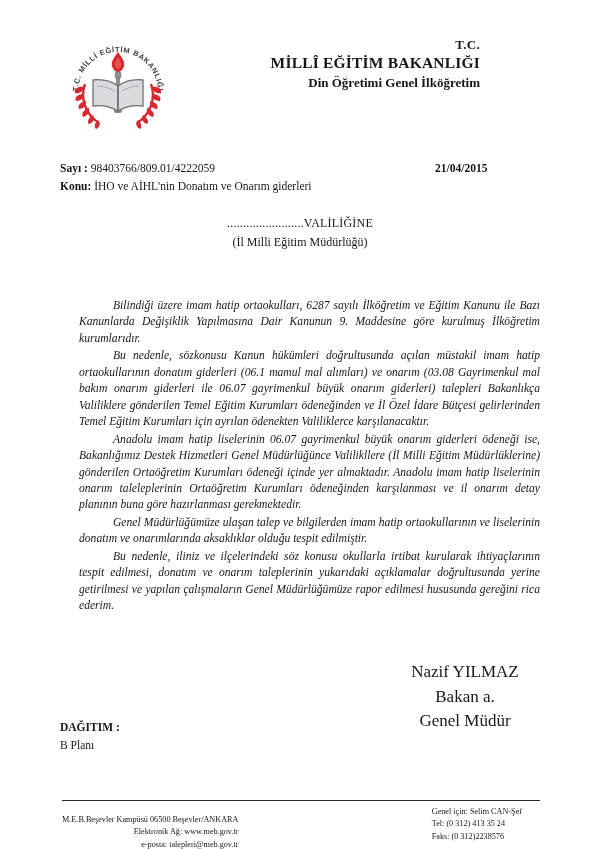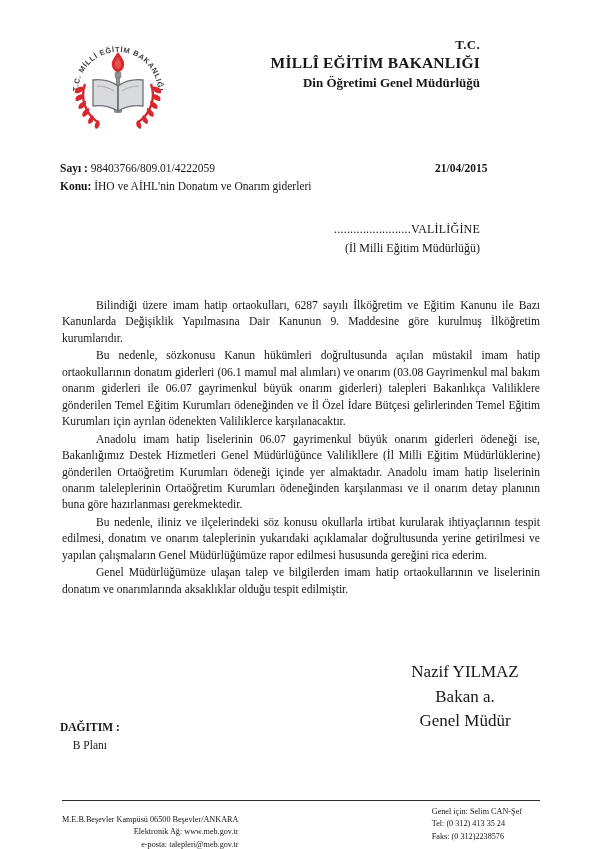--- a/index.html
+++ b/index.html
@@ -82,64 +82,64 @@
     position: absolute;
     left: 375px;
     top: 0;
     font-weight: bold;
   }
 
   
   .addressee {
     position: absolute;
     left: 120px;
-    top: 220px;
+    top: 214px;
     width: 360px;
-    text-align: right;
+    text-align: center;
     font-size: 12px;
     line-height: 1.6;
   }
   .addressee .line1 { letter-spacing: 0.2px; }
   .addressee .line2 { }
 
   
   .body {
     position: absolute;
     left: 62px;
     top: 298px;
     width: 478px;
     font-size: 11.6px;
     line-height: 1.42;
     text-align: justify;
     text-justify: inter-word;
   }
   .body p {
-    margin: 0 0 1px 0;
+    margin: 0 0 1px 17px;
     text-indent: 34px;
+    font-style: italic;
   }
 
   
   .signature {
     position: absolute;
     left: 380px;
     top: 660px;
     width: 170px;
     text-align: center;
     font-size: 17px;
     line-height: 1.45;
   }
 
   
   .distribution {
     position: absolute;
     left: 60px;
     top: 718px;
     font-size: 11.5px;
     line-height: 1.6;
-    text-align: center;
   }
   .dist-title { font-weight: bold; }
   .dist-item { font-weight: normal; }
 
   
   .footer-rule {
     position: absolute;
     left: 62px;
     top: 800px;
     width: 478px;
@@ -227,21 +227,21 @@
           <path d="M56,56 L56,81" stroke="#6f7175" stroke-width="1.3" fill="none"></path>
           <path d="M35,56 C41,56 48,58 52,61" stroke="#9b9da2" stroke-width="0.8" fill="none"></path>
           <path d="M77,56 C71,56 64,58 60,61" stroke="#9b9da2" stroke-width="0.8" fill="none"></path>
         </g>
       </svg>
     </div>
 
     <div class="headtitles">
       <div class="head-tc">T.C.</div>
       <div class="head-ministry">MİLLÎ EĞİTİM BAKANLIĞI</div>
-      <div class="head-dept">Din Öğretimi Genel Müdürlüğü</div>
+      <div class="head-dept">Din Öğretimi Genel İlköğretim</div>
     </div>
   </div>
 
   <div class="refblock">
     <div class="ref-row">
       <span class="ref-label">Sayı</span>
       <span class="ref-label">:</span>
       <span class="ref-value">98403766/809.01/4222059</span>
       <span class="ref-date">21/04/2015</span>
     </div>
@@ -253,22 +253,22 @@
 
   <div class="addressee">
     <div class="line1">........................VALİLİĞİNE</div>
     <div class="line2">(İl Milli Eğitim Müdürlüğü)</div>
   </div>
 
   <div class="body">
     <p>Bilindiği üzere imam hatip ortaokulları, 6287 sayılı İlköğretim ve Eğitim Kanunu ile Bazı Kanunlarda Değişiklik Yapılmasına Dair Kanunun 9. Maddesine göre kurulmuş İlköğretim kurumlarıdır.</p>
     <p>Bu nedenle, sözkonusu Kanun hükümleri doğrultusunda açılan müstakil imam hatip ortaokullarının  donatım giderleri (06.1 mamul mal alımları) ve onarım (03.08 Gayrimenkul mal bakım onarım giderleri ile 06.07 gayrimenkul büyük onarım giderleri) talepleri Bakanlıkça Valiliklere gönderilen Temel Eğitim Kurumları ödeneğinden ve İl Özel İdare Bütçesi gelirlerinden Temel Eğitim Kurumları için ayrılan ödenekten Valiliklerce karşılanacaktır.</p>
     <p>Anadolu imam hatip liselerinin 06.07 gayrimenkul büyük onarım giderleri ödeneği ise, Bakanlığımız Destek Hizmetleri Genel Müdürlüğünce Valilikllere (İl Milli Eğitim Müdürlüklerine) gönderilen Ortaöğretim Kurumları ödeneği içinde yer almaktadır. Anadolu imam hatip liselerinin onarım taleleplerinin Ortaöğretim Kurumları ödeneğinden karşılanması ve il onarım detay planının buna göre hazırlanması gerekmektedir.</p>
+    <p>Genel Müdürlüğümüze ulaşan talep ve bilgilerden imam hatip ortaokullarının ve liselerinin donatım ve onarımlarında aksaklıklar olduğu tespit edilmiştir.</p>
     <p>Bu nedenle, iliniz ve ilçelerindeki söz konusu okullarla irtibat kurularak ihtiyaçlarının tespit edilmesi, donatım ve onarım taleplerinin yukarıdaki açıklamalar doğrultusunda yerine getirilmesi ve yapılan çalışmaların Genel Müdürlüğümüze rapor edilmesi hususunda gereğini rica  ederim.</p>
-    <p>Genel Müdürlüğümüze ulaşan talep ve bilgilerden imam hatip ortaokullarının ve liselerinin donatım ve onarımlarında aksaklıklar olduğu tespit edilmiştir.</p>
   </div>
 
   <div class="signature">
     <div>Nazif YILMAZ</div>
     <div>Bakan a.</div>
     <div>Genel Müdür</div>
   </div>
 
   <div class="distribution">
     <div class="dist-title">DAĞITIM :</div>

